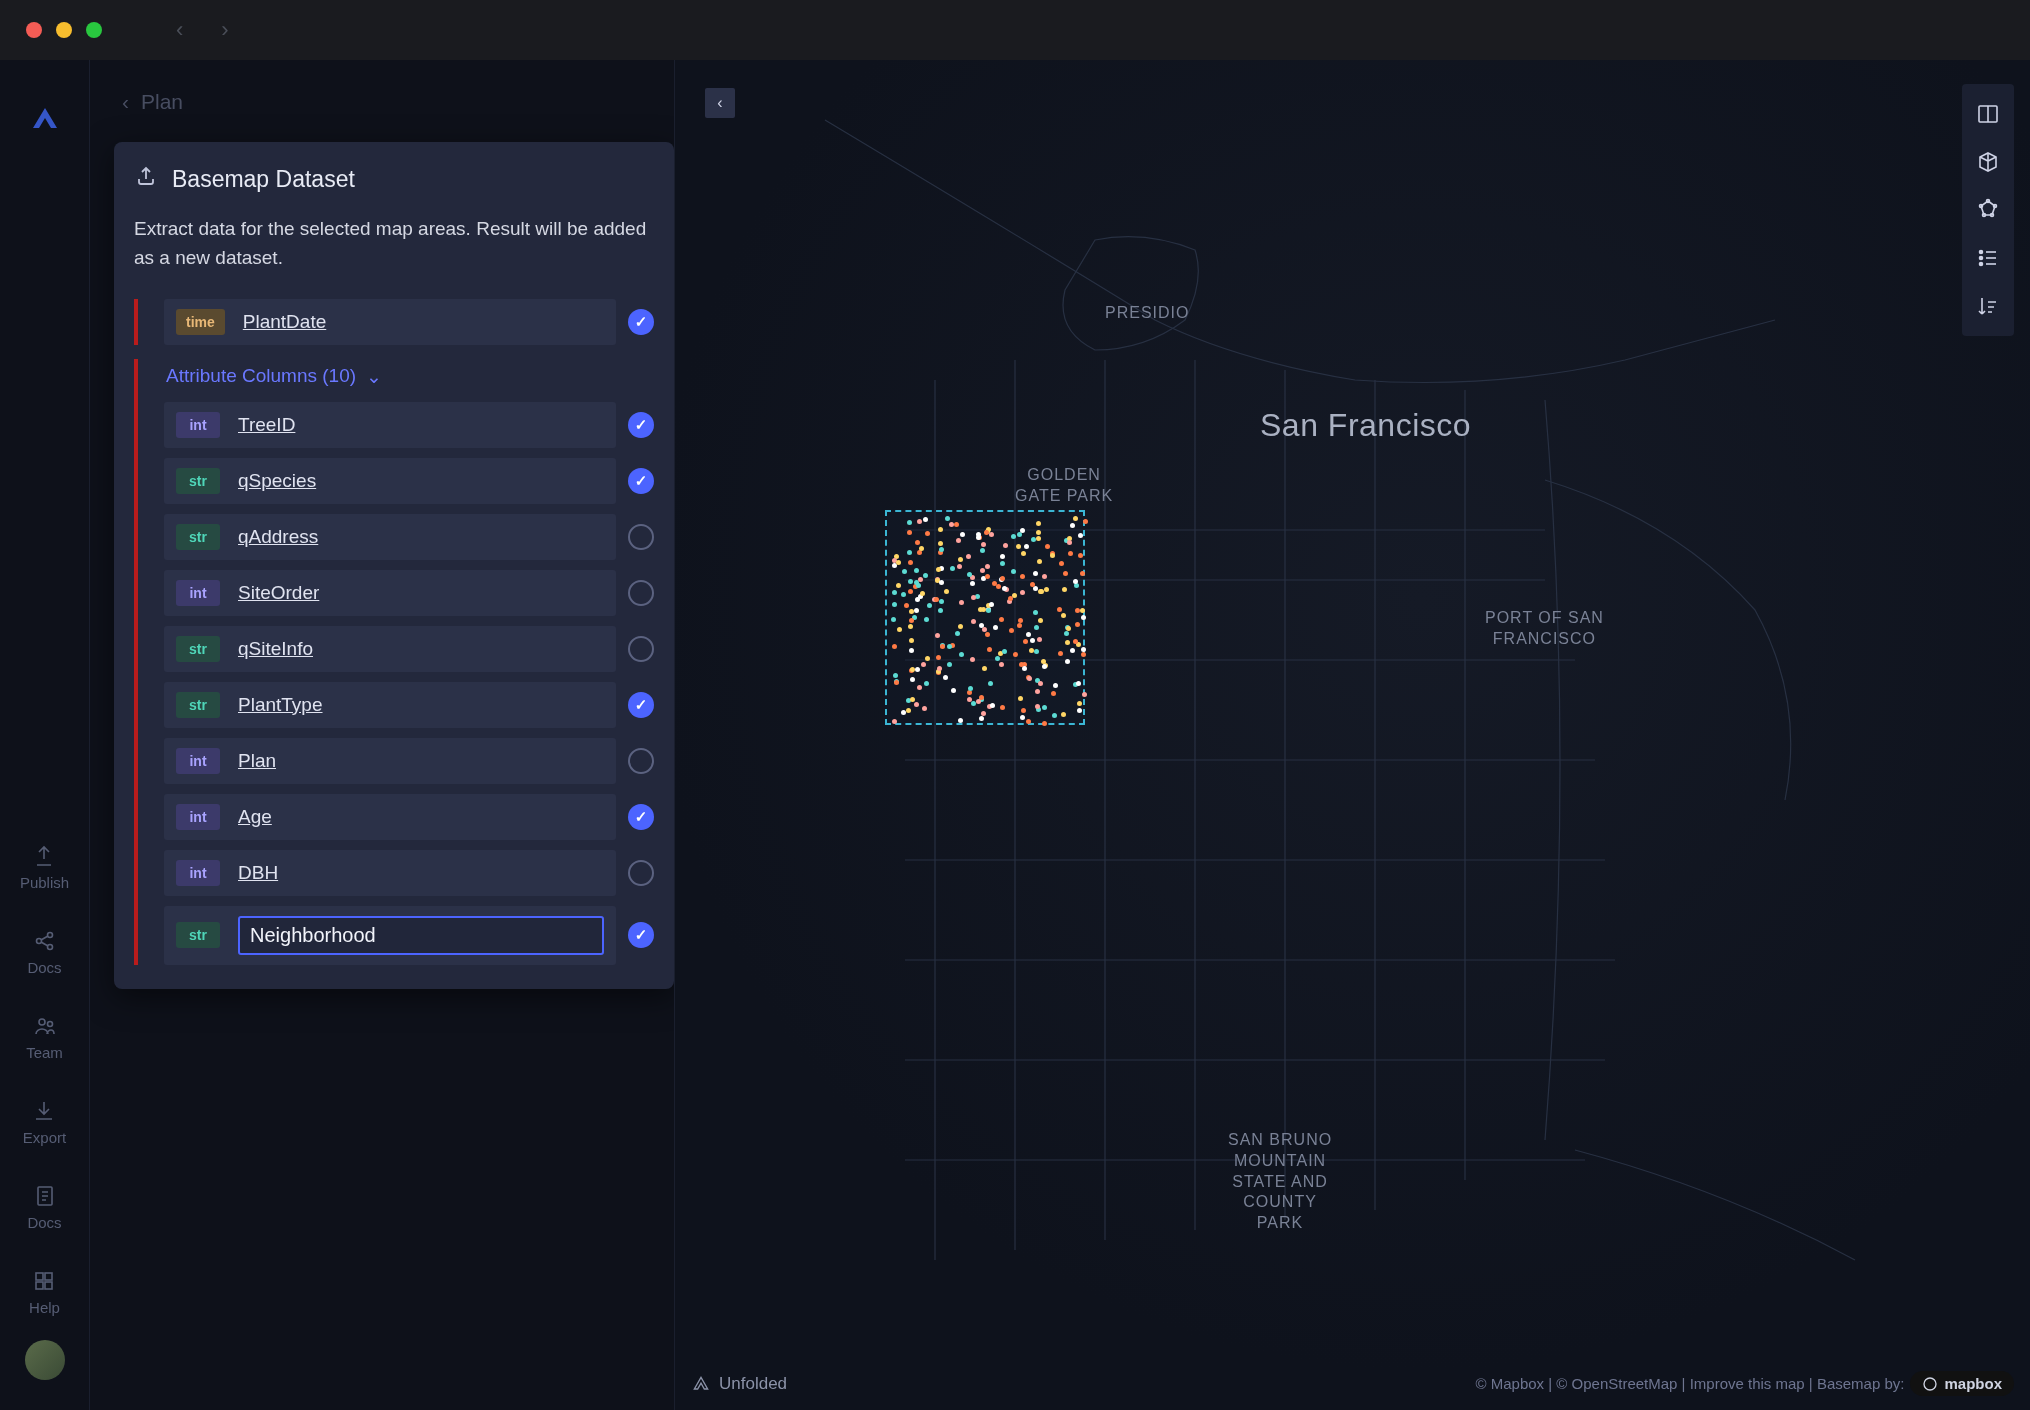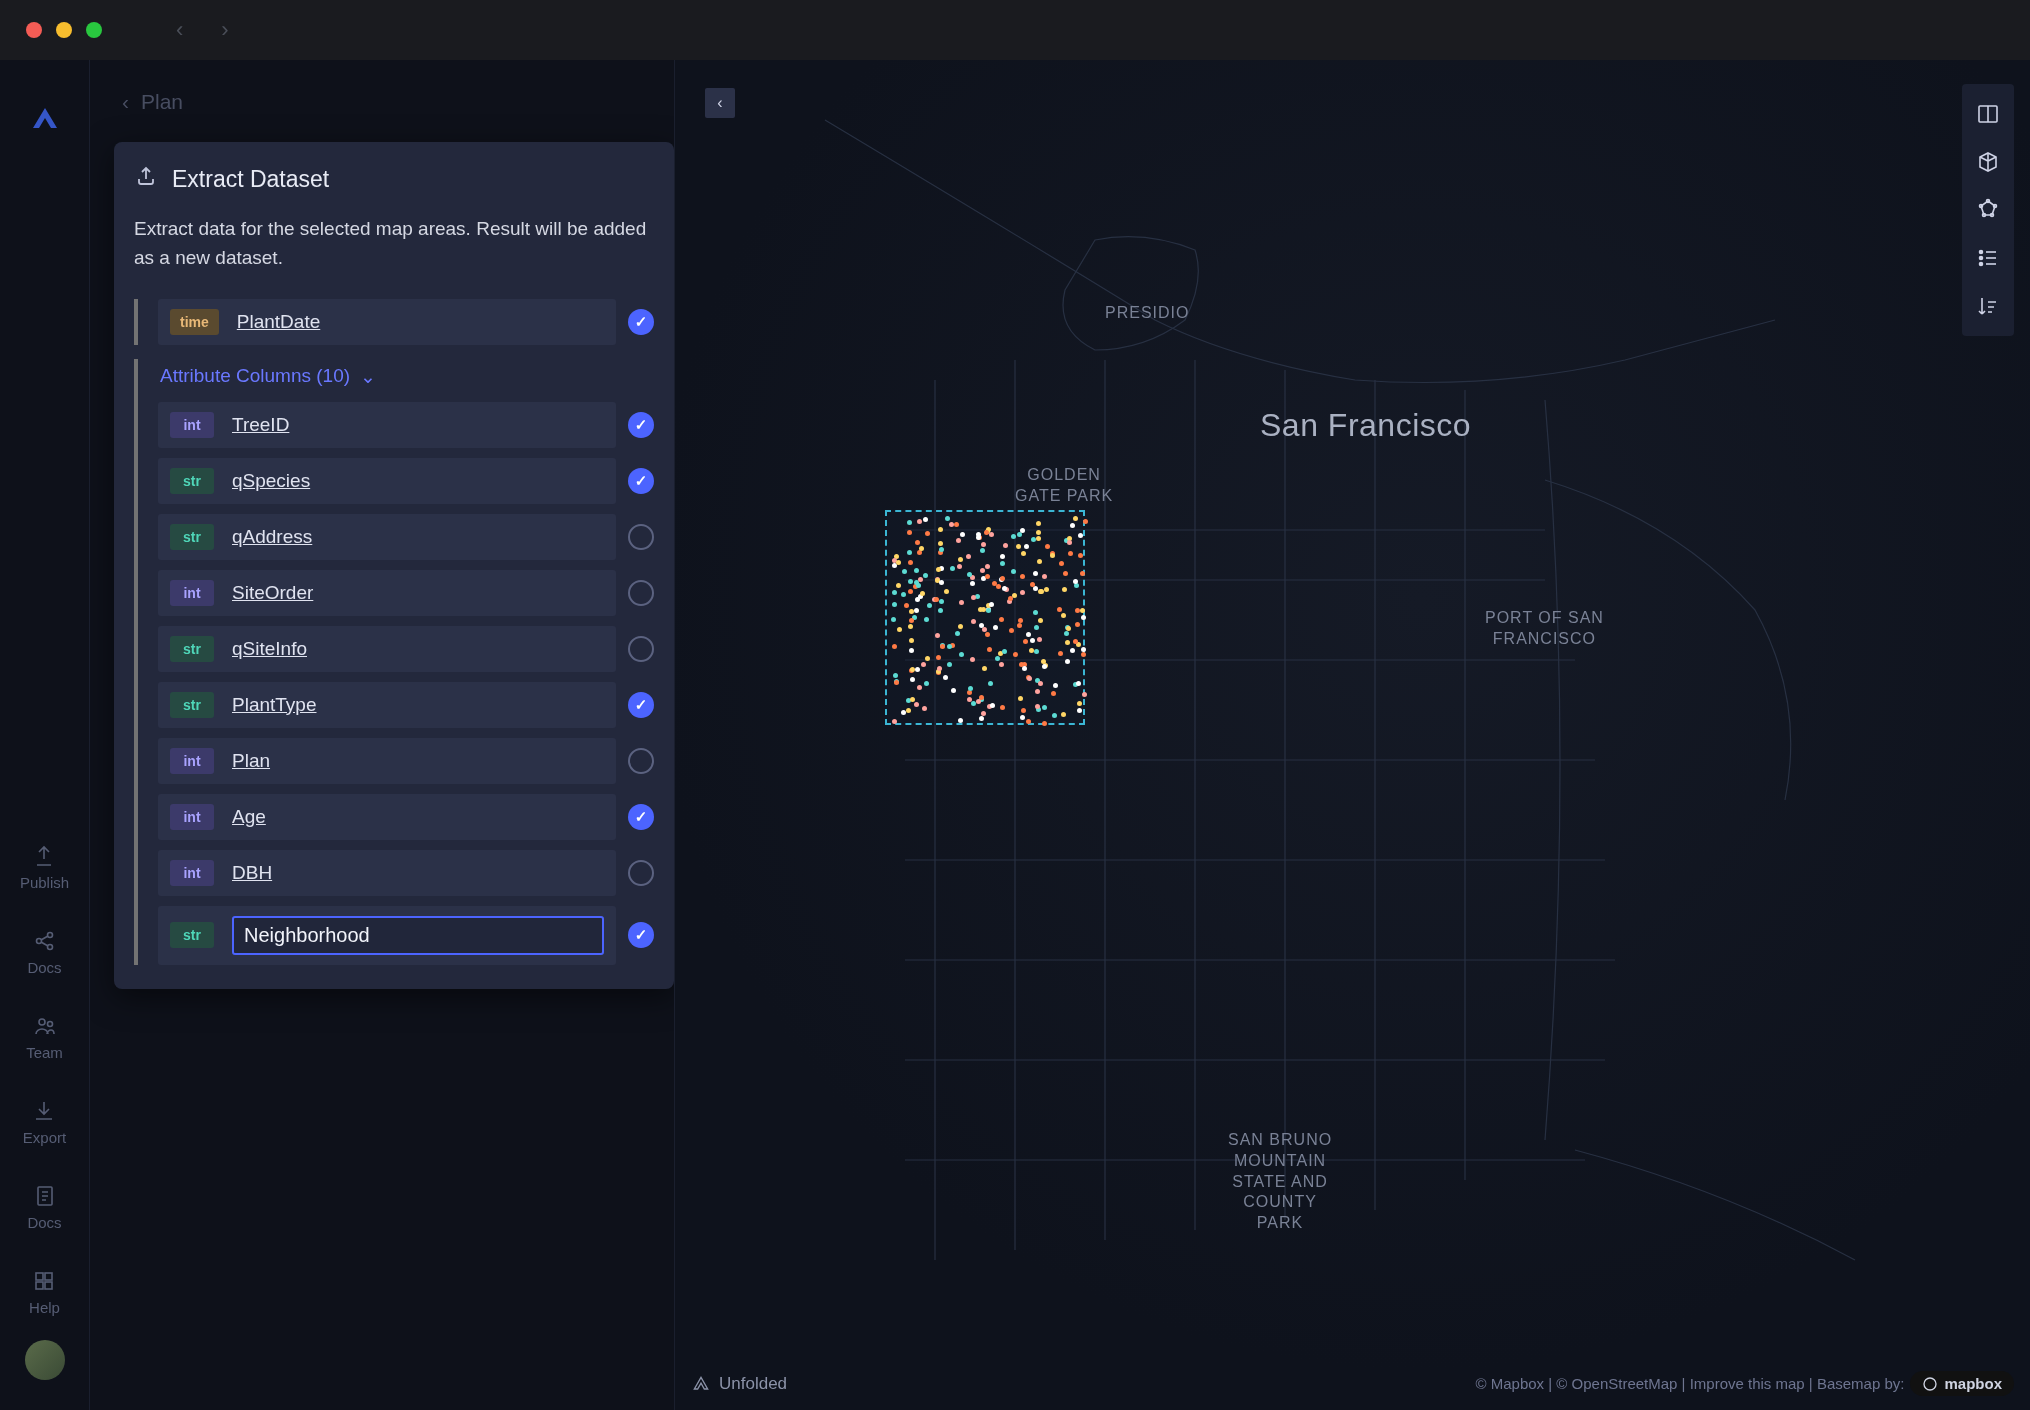--- a/index.html
+++ b/index.html
@@ -94,22 +94,22 @@
     color: #e8ebf5; font-size: 23px; font-weight: 500;
     margin-bottom: 20px;
   }
   .modal-header svg { width: 24px; stroke:#bfc4da; fill:none; stroke-width:1.8;}
   .modal-desc {
     color: #d5d8e3; font-size: 19px; line-height: 1.55;
     margin-bottom: 26px;
   }
 
   .col-list {
-    border-left: 4px solid #737373;
-    padding-left: 20px;
+    border-left: 4px solid #b91c1c;
+    padding-left: 26px;
     display: flex;
     flex-direction: column;
     gap: 10px;
   }
   .time-row-wrap { margin-bottom: 14px; }
   .section-head {
     display: flex; align-items: center; gap: 10px;
     color: #6a78ff; font-size: 19px;
     padding: 6px 2px 4px 2px;
     cursor: pointer;
@@ -310,21 +310,21 @@
       <span>Plan</span>
     </div>
 
     <div class="modal-card">
       <div class="modal-header">
         <span>
           <svg viewBox="0 0 24 24">
               <path d="M12 15V4M8 8l4-4 4 4M5 15v3a2 2 0 0 0 2 2h10a2 2 0 0 0 2-2v-3"></path>
             </svg>
         </span>
-        <span>Extract Dataset</span>
+        <span>Basemap Dataset</span>
       </div>
       <div class="modal-desc">Extract data for the selected map areas. Result will be added as a new dataset.</div>
 
       <div class="col-list time-row-wrap">
         <div class="attr-row">
           <div class="attr-chip">
             <span class="type-badge type-time">time</span>
             <span class="attr-name">PlantDate</span>
           </div>
           <div class="check on"></div>

